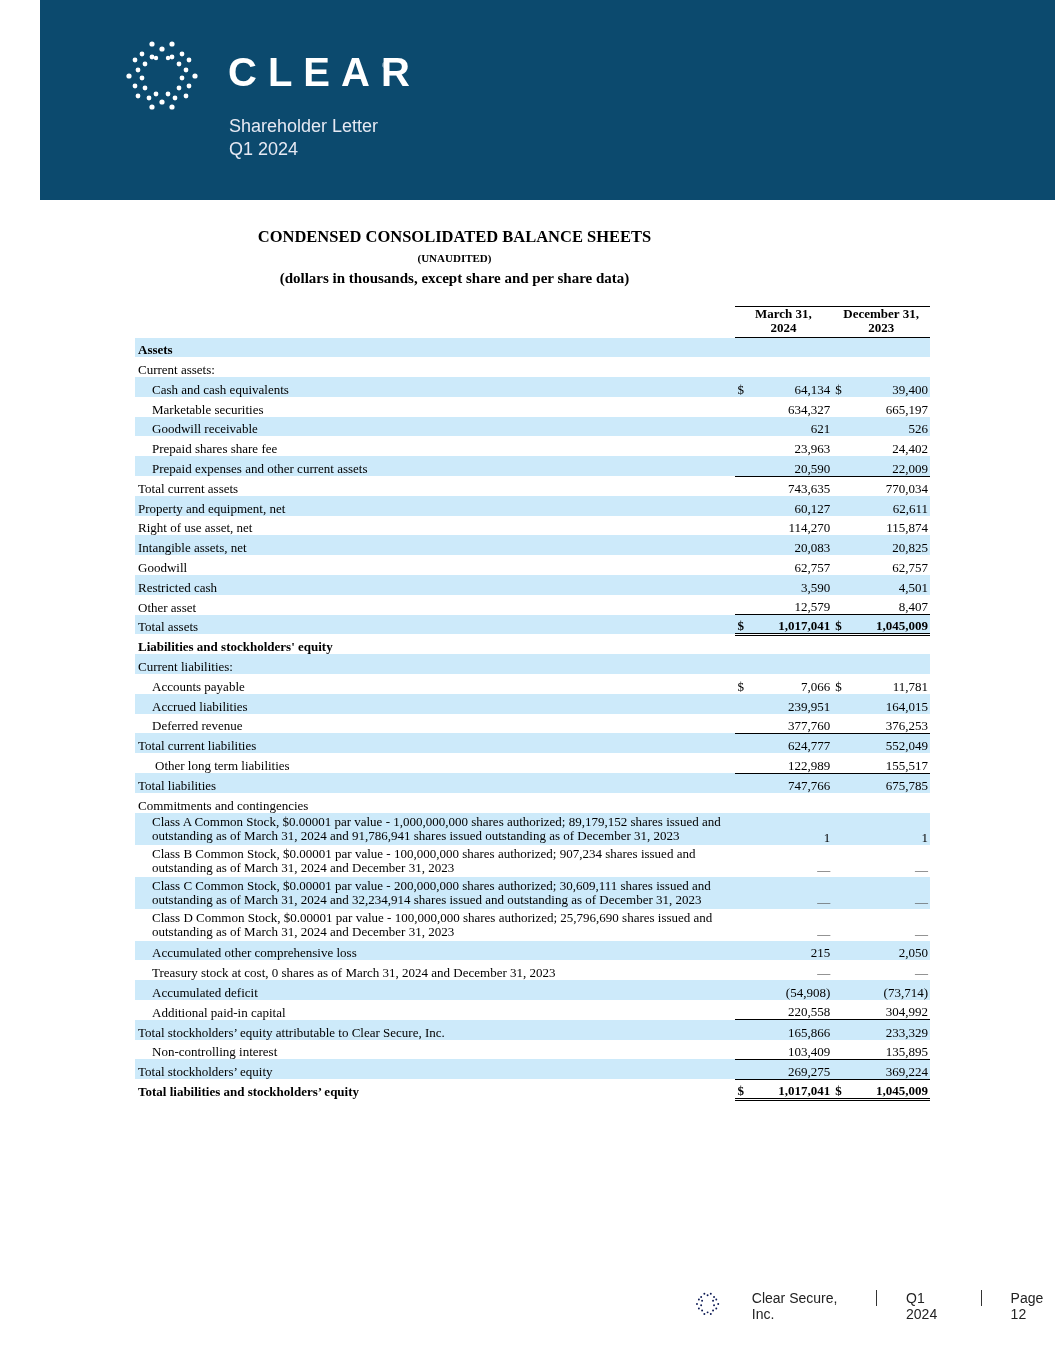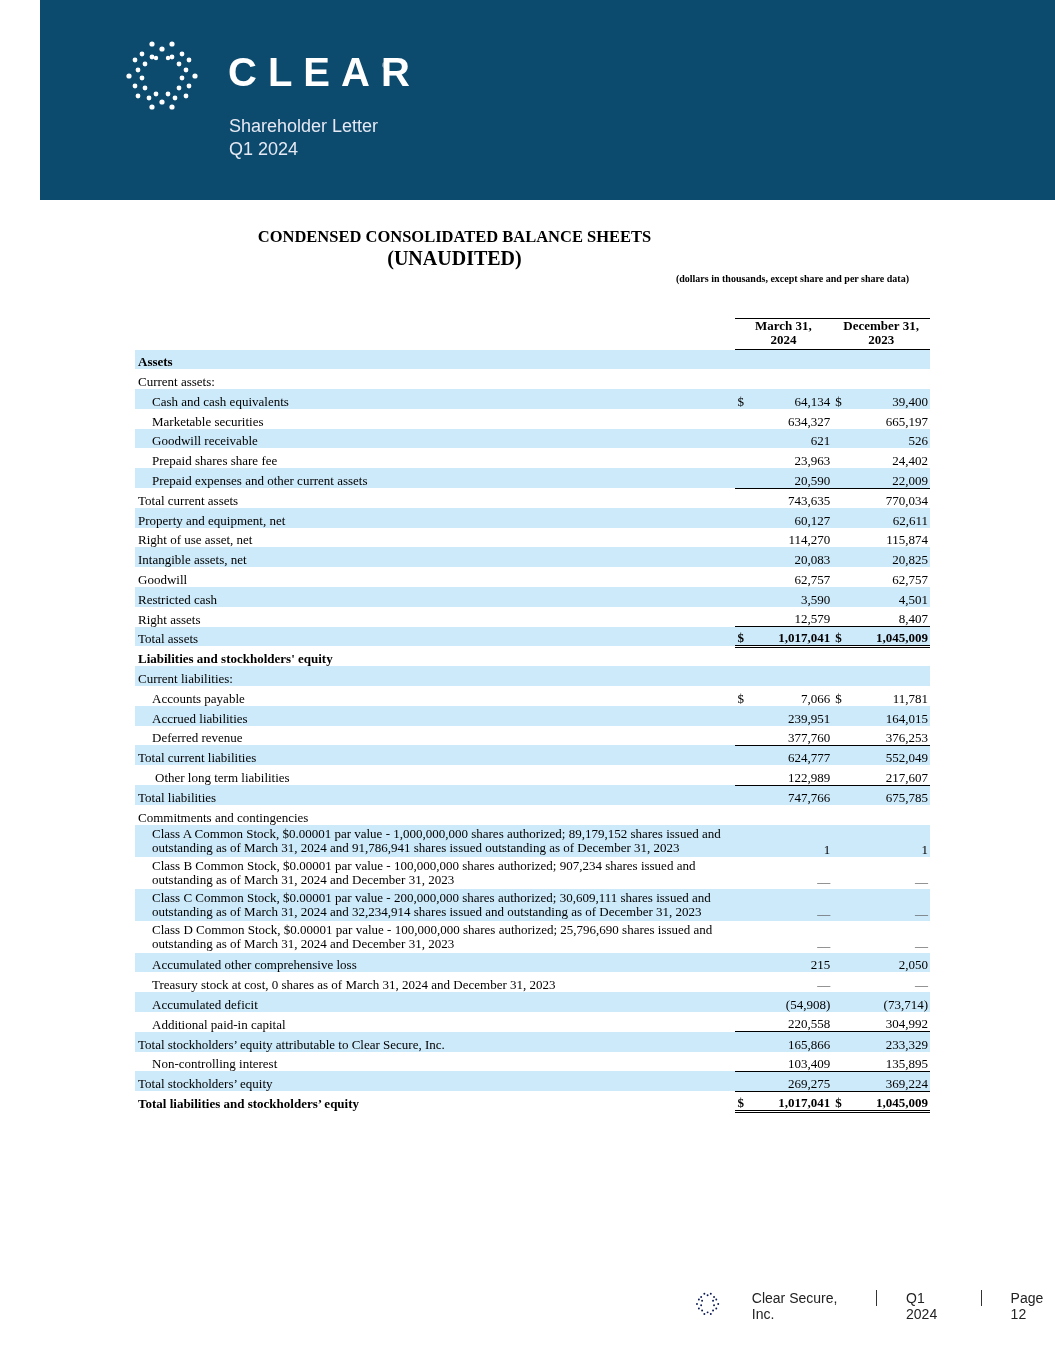--- a/index.html
+++ b/index.html
@@ -22,26 +22,26 @@
       font-family: "Liberation Sans", sans-serif;
     }
     .header-sub {
       position: absolute; left: 189px; top: 115px;
       font-family: "Liberation Sans", sans-serif; font-size: 18px;
       color: #e6e9f3; line-height: 23px;
     }
 
     .titles { position: absolute; left: 0; top: 227px; width: 909px; text-align: center; }
     .t1 { font-weight: bold; font-size: 16.5px; line-height: 20px; }
-    .t2 { font-weight: bold; font-size: 20px; line-height: 22px; }
-    .t3 { font-weight: bold; font-size: 10px; line-height: 19px; text-align: right; }
+    .t2 { font-weight: bold; font-size: 11px; line-height: 22px; }
+    .t3 { font-weight: bold; font-size: 15px; line-height: 19px; }
 
     table.bs {
       position: absolute; left: 135px; top: 306px; width: 795px;
-      border-collapse: collapse; font-size: 13px; margin-top: 12px;
+      border-collapse: collapse; font-size: 13px;
     }
     table.bs td { padding: 0; vertical-align: bottom; height: 19.8px; line-height: 14px; }
     .col-label { width: 586px; padding-left: 3px !important; }
     .col-gap { width: 3px; }
     .col-sym { width: 20px; padding-left: 3px !important; }
     .col-val { width: 76px; text-align: right; padding-right: 2px !important; }
 
     tr.shade td { background: #cdeafa; }
     tr.shade td.col-gap { background: #cdeafa; }
 
@@ -232,21 +232,21 @@
       </tr>
       <tr class="shade">
         <td class="col-label">Restricted cash</td>
         <td class="col-gap"></td>
         <td class="col-sym num"></td>
         <td class="col-val num">3,590</td>
         <td class="col-sym num"></td>
         <td class="col-val num">4,501</td>
       </tr>
       <tr>
-        <td class="col-label">Right assets</td>
+        <td class="col-label">Other asset</td>
         <td class="col-gap"></td>
         <td class="col-sym num"></td>
         <td class="col-val num">12,579</td>
         <td class="col-sym num"></td>
         <td class="col-val num">8,407</td>
       </tr>
       <tr class="shade ul dbl">
         <td class="col-label">Total assets</td>
         <td class="col-gap"></td>
         <td class="col-sym num bold">$</td>
@@ -301,21 +301,21 @@
         <td class="col-val num">624,777</td>
         <td class="col-sym num"></td>
         <td class="col-val num">552,049</td>
       </tr>
       <tr>
         <td class="col-label indent2">Other long term liabilities</td>
         <td class="col-gap"></td>
         <td class="col-sym num"></td>
         <td class="col-val num">122,989</td>
         <td class="col-sym num"></td>
-        <td class="col-val num">217,607</td>
+        <td class="col-val num">155,517</td>
       </tr>
       <tr class="shade ul">
         <td class="col-label">Total liabilities</td>
         <td class="col-gap"></td>
         <td class="col-sym num"></td>
         <td class="col-val num">747,766</td>
         <td class="col-sym num"></td>
         <td class="col-val num">675,785</td>
       </tr>
       <tr>

